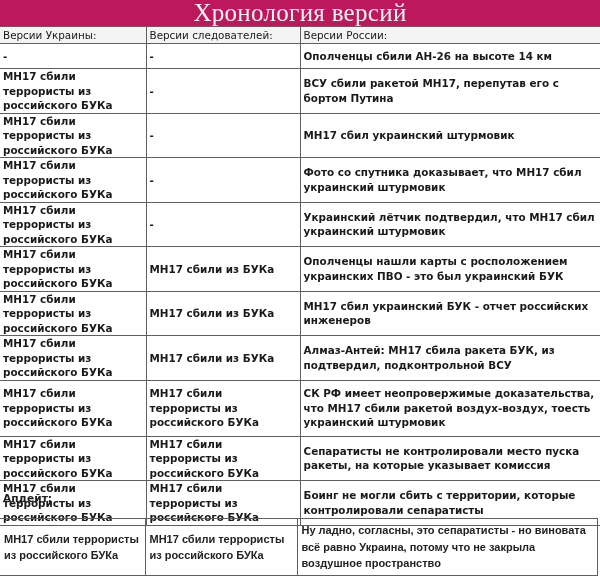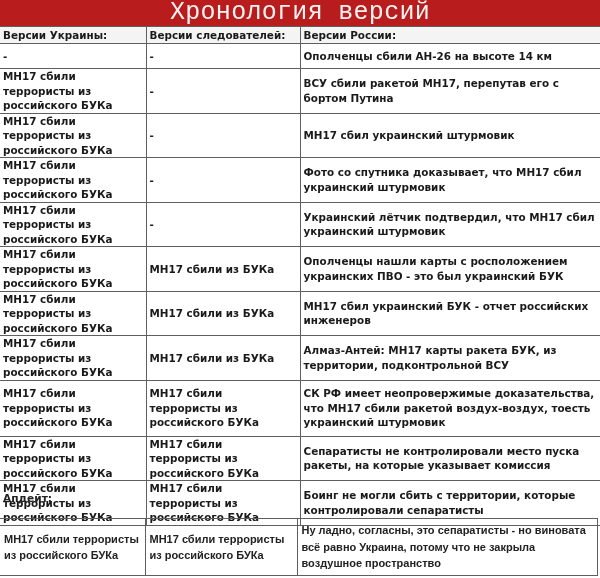--- a/index.html
+++ b/index.html
@@ -1,37 +1,37 @@
 <!DOCTYPE html>
 <html><head>
   <meta charset="utf-8">
   <style>
     * { box-sizing: border-box; margin: 0; padding: 0; }
     html, body { width: 600px; height: 578px; background: #ffffff; overflow: hidden; }
     body { font-family: "DejaVu Sans", "Liberation Sans", sans-serif; color: #1a1a1a; position: relative; }
 
     .title-bar {
       position: absolute; left: 0; top: 0; width: 600px; height: 26px;
-      background: #b91c1c; color: #f2f2f2;
-      font-family: Liberation Mono, monospace;
+      background: #be185d; color: #f2f2f2;
+      font-family: Liberation Serif, serif;
       font-size: 25px; line-height: 26px; text-align: center;
       letter-spacing: 0.3px;
     }
 
     table.versions {
       position: absolute; left: 0; top: 26px; width: 600px;
       border-collapse: collapse; table-layout: fixed;
     }
     table.versions td, table.versions th {
       border: 1px solid #5f5f5f;
       font-size: 10.4px; font-weight: bold; line-height: 14.5px;
       padding: 0 3px; vertical-align: middle; text-align: left;
       overflow: hidden;
     }
-    table.versions th { background: #f4f4f4; font-weight: bold; }
+    table.versions th { background: #f4f4f4; font-weight: normal; }
     table.versions td.left-edge, table.versions th.left-edge { border-left: 0; }
     table.versions td.right-edge, table.versions th.right-edge { border-right: 0; }
 
     .col1 { width: 146px; }
     .col2 { width: 154px; }
     .col3 { width: 300px; }
 
     .h17 { height: 17px; }
     .h24 { height: 25px; }
     .h40 { height: 40px; }
@@ -108,21 +108,21 @@
     <td class="right-edge">Ополченцы нашли карты с росположением украинских ПВО - это был украинский БУК</td>
   </tr>
   <tr class="h40">
     <td class="left-edge">МН17 сбили террористы из российского БУКа</td>
     <td>МН17 сбили из БУКа</td>
     <td class="right-edge">МН17 сбил украинский БУК - отчет российских инженеров</td>
   </tr>
   <tr class="h40">
     <td class="left-edge">МН17 сбили террористы из российского БУКа</td>
     <td>МН17 сбили из БУКа</td>
-    <td class="right-edge">Алмаз-Антей: МН17 карты ракета БУК,  из территории, подконтрольной ВСУ</td>
+    <td class="right-edge">Алмаз-Антей: МН17 сбила ракета БУК,  из подтвердил, подконтрольной ВСУ</td>
   </tr>
   <tr class="h56">
     <td class="left-edge">МН17 сбили террористы из российского БУКа</td>
     <td>МН17 сбили террористы из российского БУКа</td>
     <td class="right-edge">СК РФ имеет неопровержимые доказательства, что МН17 сбили ракетой воздух-воздух, тоесть украинский штурмовик</td>
   </tr>
   <tr class="h40">
     <td class="left-edge">МН17 сбили террористы из российского БУКа</td>
     <td>МН17 сбили террористы из российского БУКа</td>
     <td class="right-edge">Сепаратисты не контролировали место пуска ракеты, на которые указывает комиссия</td>

